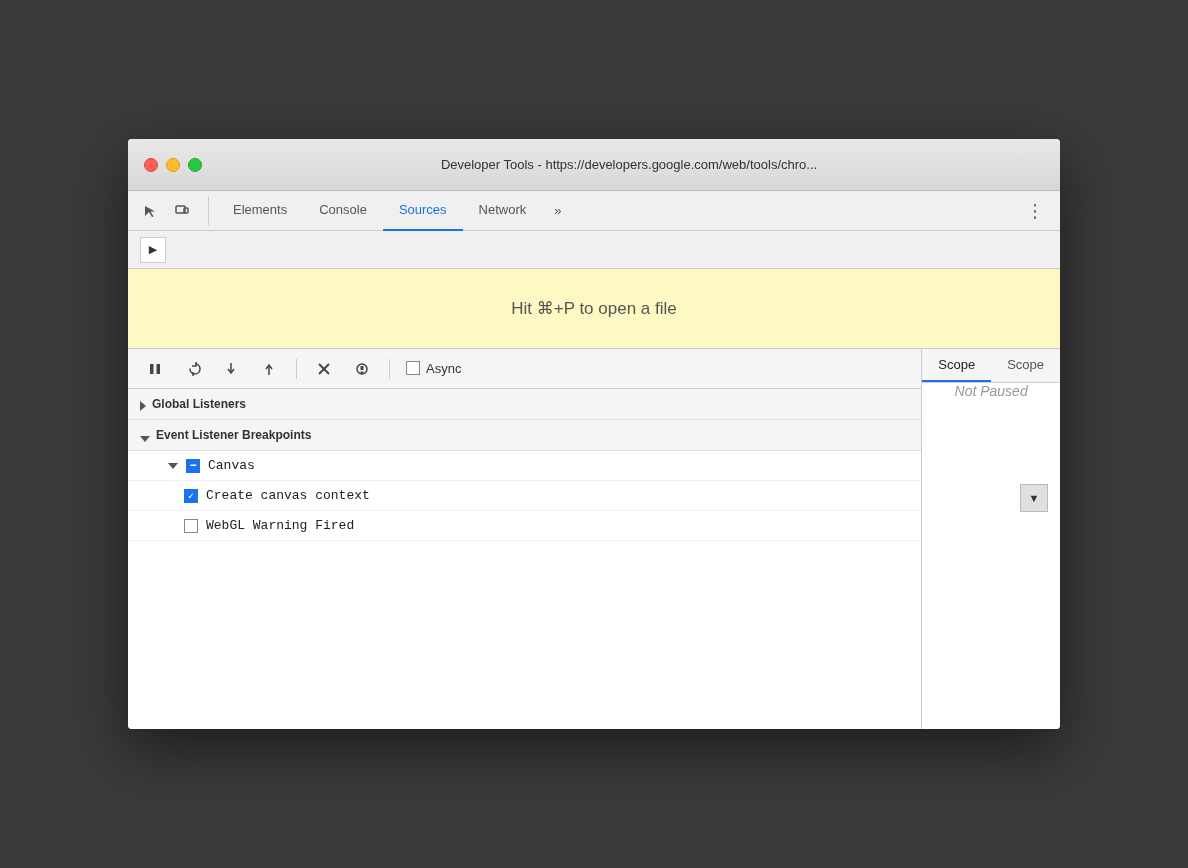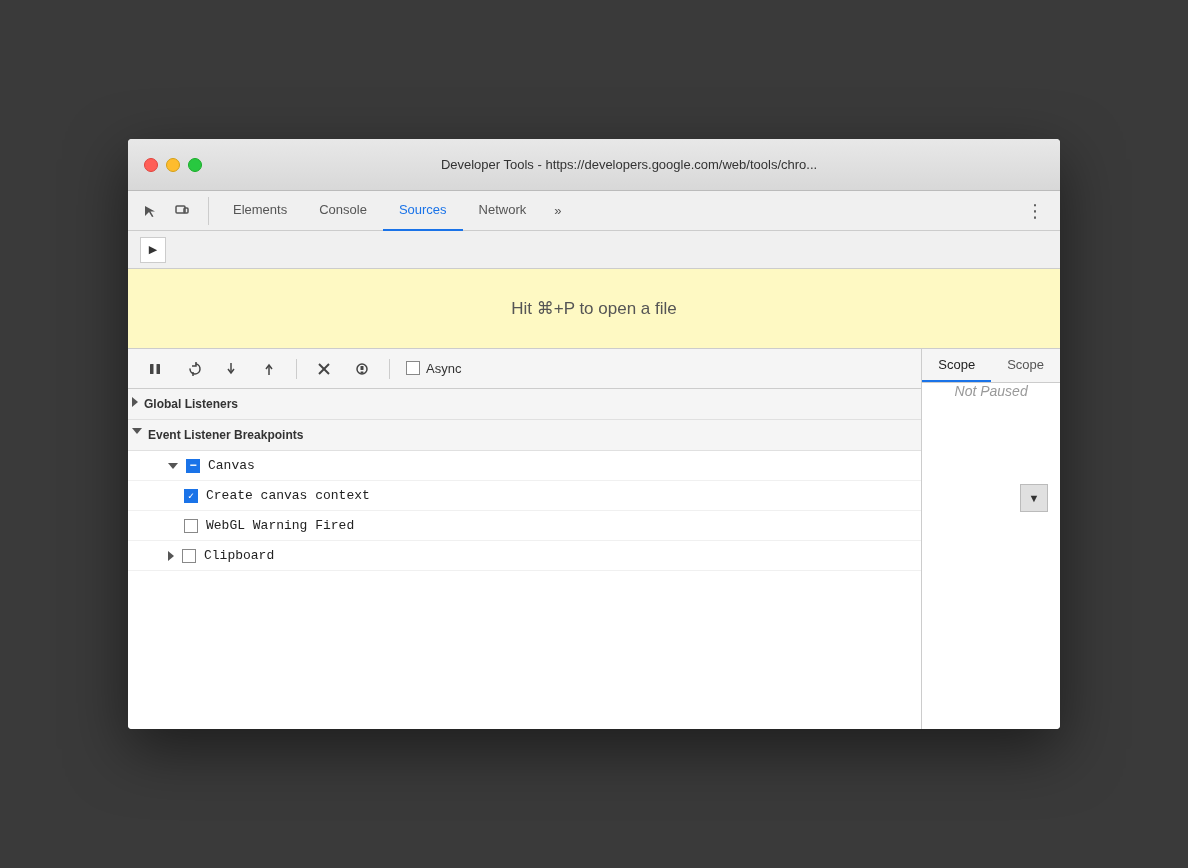--- a/index.html
+++ b/index.html
@@ -205,22 +205,22 @@
     }
     
     .breakpoints-panel {
       flex: 1;
       overflow-y: auto;
       padding: 0;
       background: #fff;
     }
     .bp-section-header {
       display: flex;
-      align-items: flex-start;
-      padding: 8px 4px;
+      align-items: flex-end;
+      padding: 8px 12px;
       font-size: 12px;
       font-weight: 600;
       color: #333;
       cursor: pointer;
       background: #f5f5f5;
       border-bottom: 1px solid #e0e0e0;
       gap: 6px;
     }
     .triangle-right {
       width: 0; height: 0;
@@ -462,25 +462,20 @@
           <span class="checkbox-checked">✓</span>
           <span>Create canvas context</span>
         </div>
 
 
         <div class="bp-item double-indented">
           <span class="checkbox-unchecked"></span>
           <span>WebGL Warning Fired</span>
         </div>
 
-        <div class="bp-item indented">
-          <span class="triangle-right"></span>
-          <span class="checkbox-unchecked"></span>
-          <span>Clipboard</span>
-        </div>
       </div>
     </div>
 
     <div class="right-panel">
       <div class="right-panel-tabs">
         <div class="right-tab active">Scope</div>
         <div class="right-tab">Scope</div>
       </div>
       <div class="right-panel-content">
         <span class="not-paused-text">Not Paused</span>

